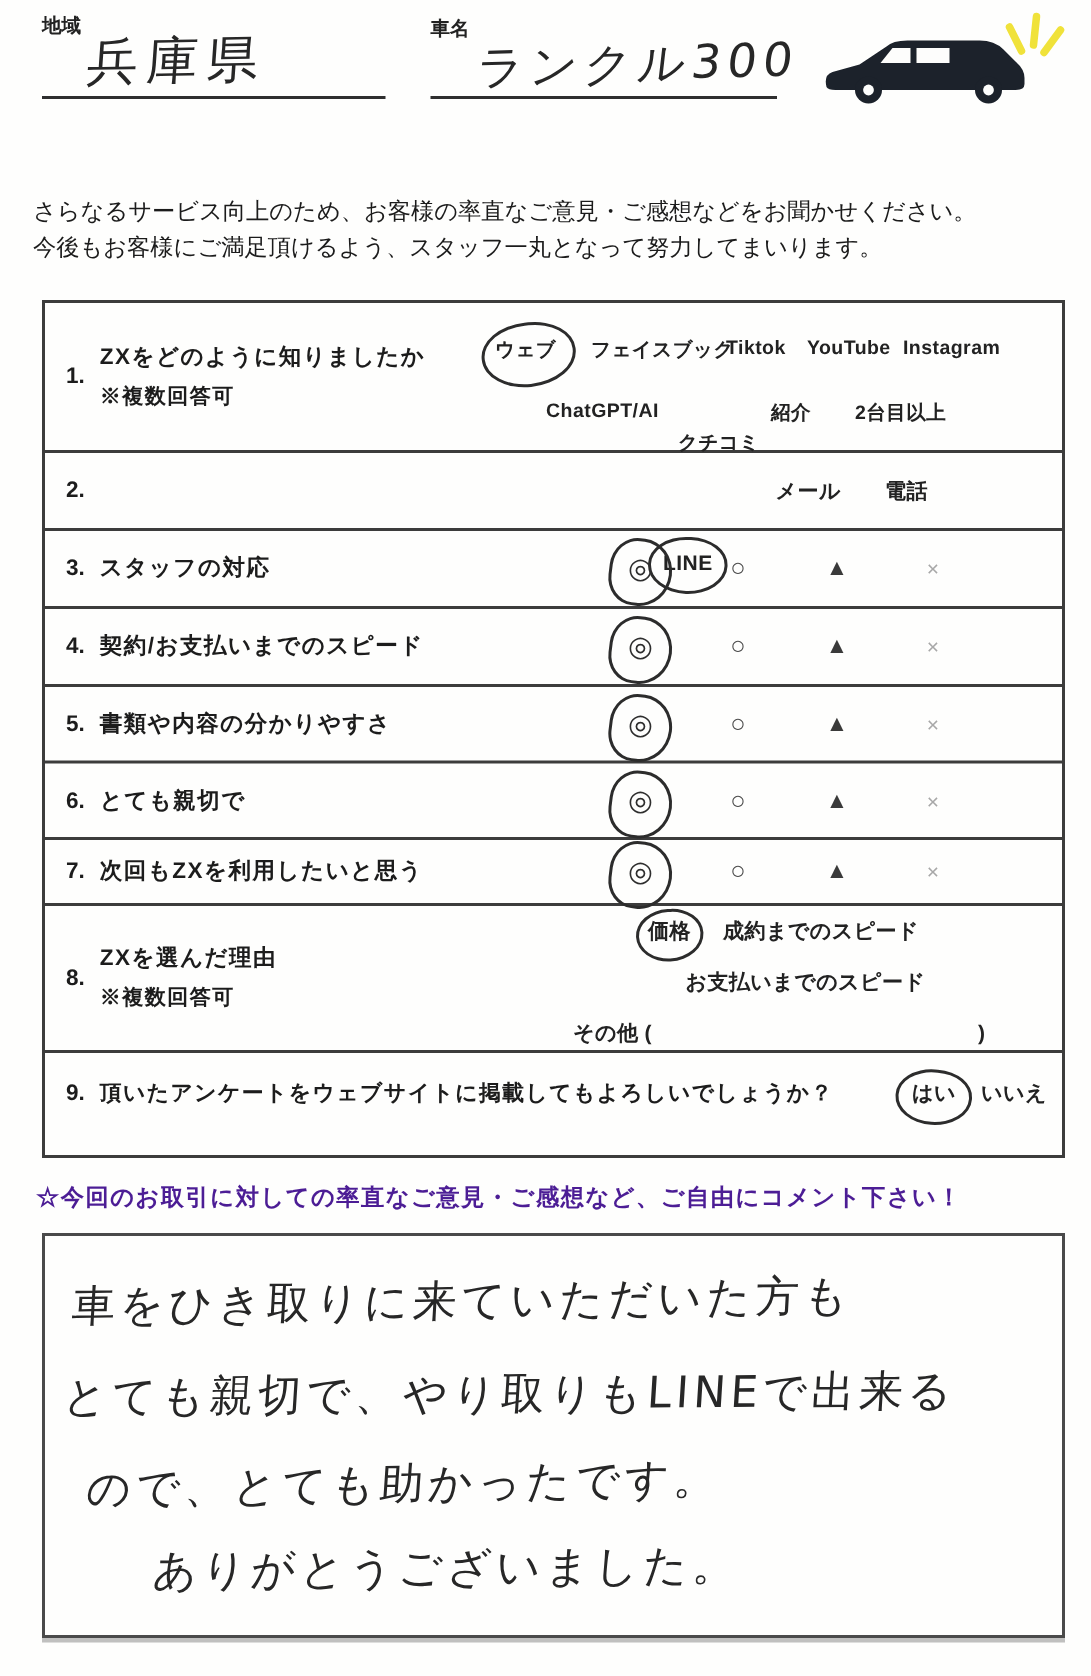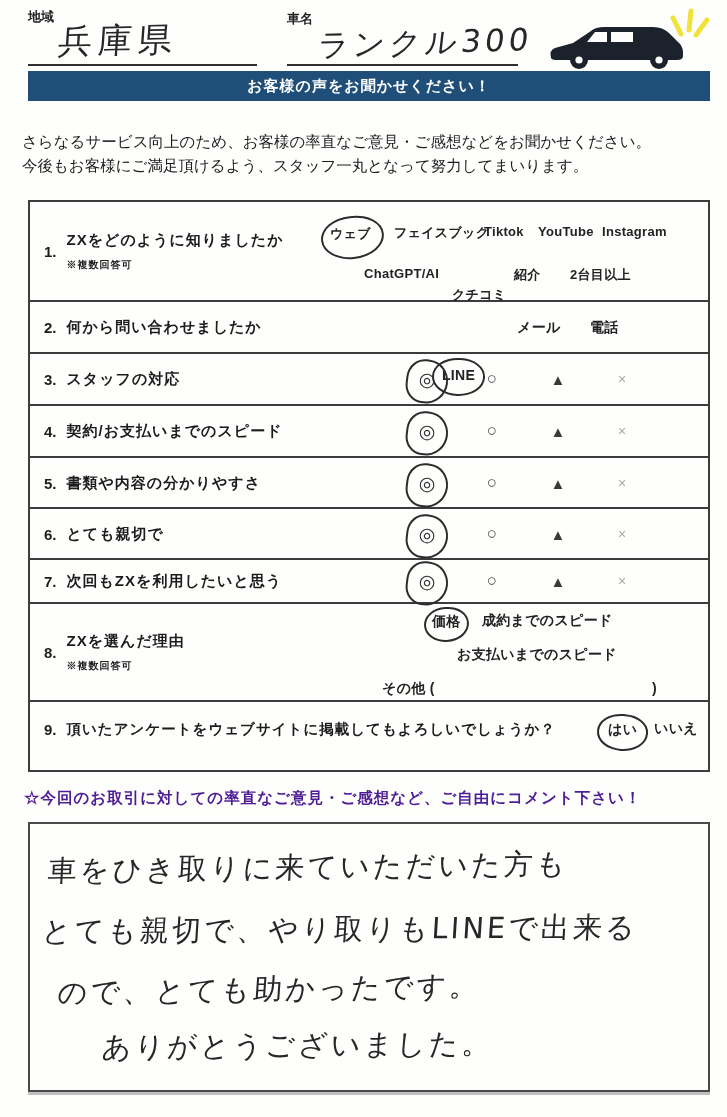--- a/index.html
+++ b/index.html
@@ -54,21 +54,21 @@
   .r1 { height:100px; } .r2 { height:52px; } .r3 { height:52px; }
   .r4 { height:52px; }  .r5 { height:51px; } .r6 { height:51px; }
   .r7 { height:44px; }  .r8 { height:98px; } .r9 { height:54px; }
 
   .qwrap {
     position:absolute; left:14px; top:50%; transform:translateY(-50%);
     display:flex; align-items:center; gap:10px;
   }
   .qnum  { font-size:15px; font-weight:600; color:#1c1c1c; }
   .qtext { font-size:15px; font-weight:600; color:#1c1c1c; letter-spacing:1px; white-space:nowrap; }
-  .qnote { font-size:10px; font-weight:600; color:#1c1c1c; margin-top:8px; letter-spacing:1px; }
+  .qnote { font-size:14px; font-weight:600; color:#1c1c1c; margin-top:8px; letter-spacing:1px; }
 
   .opt {
     position:absolute; font-size:13px; font-weight:700; color:#222;
     white-space:nowrap; letter-spacing:0.3px;
   }
 
   
   .sym { position:absolute; top:50%; transform:translateY(-50%); width:30px; text-align:center; }
   .sym-exc  { left:382px; font-size:19px; color:#2e2e2e; }
   .sym-good { left:447px; font-size:17px; color:#4a4a4a; }
@@ -126,21 +126,20 @@
       <path d="M8 52 Q6 44 12 42 L30 37 L48 25 Q52 21 62 21 L110 21 Q120 21 126 27 L134 35 Q140 40 140 46 L140 50 Q140 54 134 54 L14 54 Q9 54 8 52 Z" fill="#1c222b"></path>
       <path d="M52 26 L64 26 L64 36 L44 36 Z" fill="#fdfdfc"></path>
       <rect x="68" y="26" width="22" height="10" fill="#fdfdfc"></rect>
       <circle cx="36" cy="54" r="9" fill="#1c222b"></circle>
       <circle cx="36" cy="54" r="3.6" fill="#fdfdfc"></circle>
       <circle cx="116" cy="54" r="9" fill="#1c222b"></circle>
       <circle cx="116" cy="54" r="3.6" fill="#fdfdfc"></circle>
     </svg>
   </div>
 
-  <div class="banner">お客様の声をお聞かせください！</div>
 
   <div class="intro">
     <div>さらなるサービス向上のため、お客様の率直なご意見・ご感想などをお聞かせください。</div>
     <div>今後もお客様にご満足頂けるよう、スタッフ一丸となって努力してまいります。</div>
   </div>
 
   <div class="stable">
 
     <div class="t-row r1">
       <div class="qwrap">
@@ -157,21 +156,20 @@
       <span class="opt" style="left:572px; top:22px;">Instagram</span>
       <span class="opt" style="left:334px; top:64px;">ChatGPT/AI</span>
       <span class="opt" style="left:422px; top:64px;margin-top:20px;">クチコミ</span>
       <span class="opt" style="left:484px; top:64px;">紹介</span>
       <span class="opt" style="left:540px; top:64px;">2台目以上</span>
     </div>
 
     <div class="t-row r2">
       <div class="qwrap">
         <span class="qnum">2.</span>
-        <span class="qtext">何から問い合わせましたか</span>
       </div>
       <span class="opt circ circ-line" style="left:412px; top:17px; font-size:14px;margin-top:48px;">LINE</span>
       <span class="opt" style="left:487px; top:17px; font-size:14px;">メール</span>
       <span class="opt" style="left:560px; top:17px; font-size:14px;">電話</span>
     </div>
 
     <div class="t-row r3">
       <div class="qwrap">
         <span class="qnum">3.</span>
         <span class="qtext">スタッフの対応</span>

